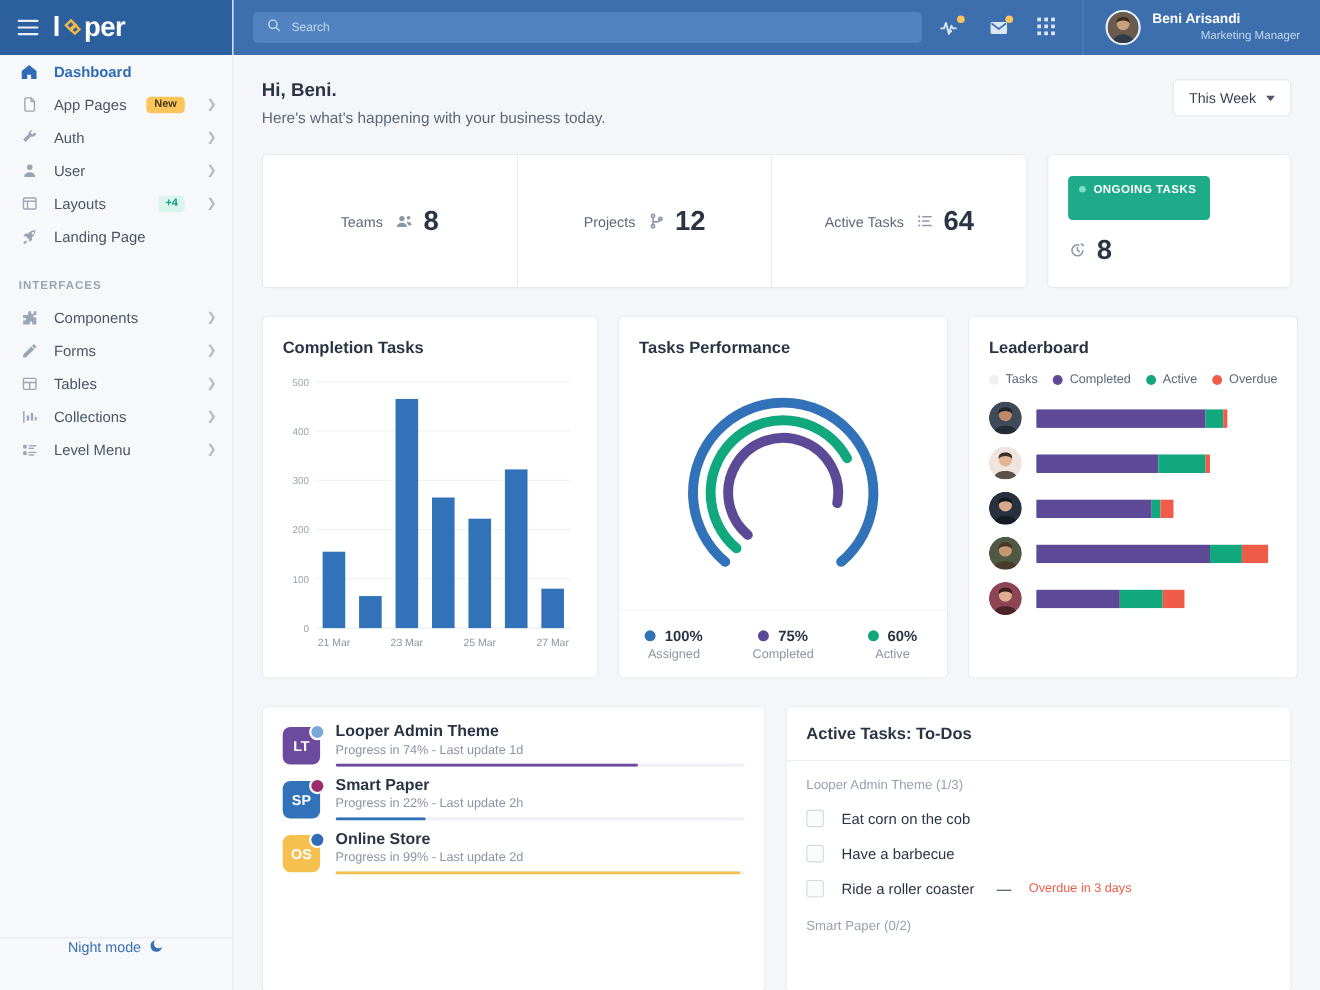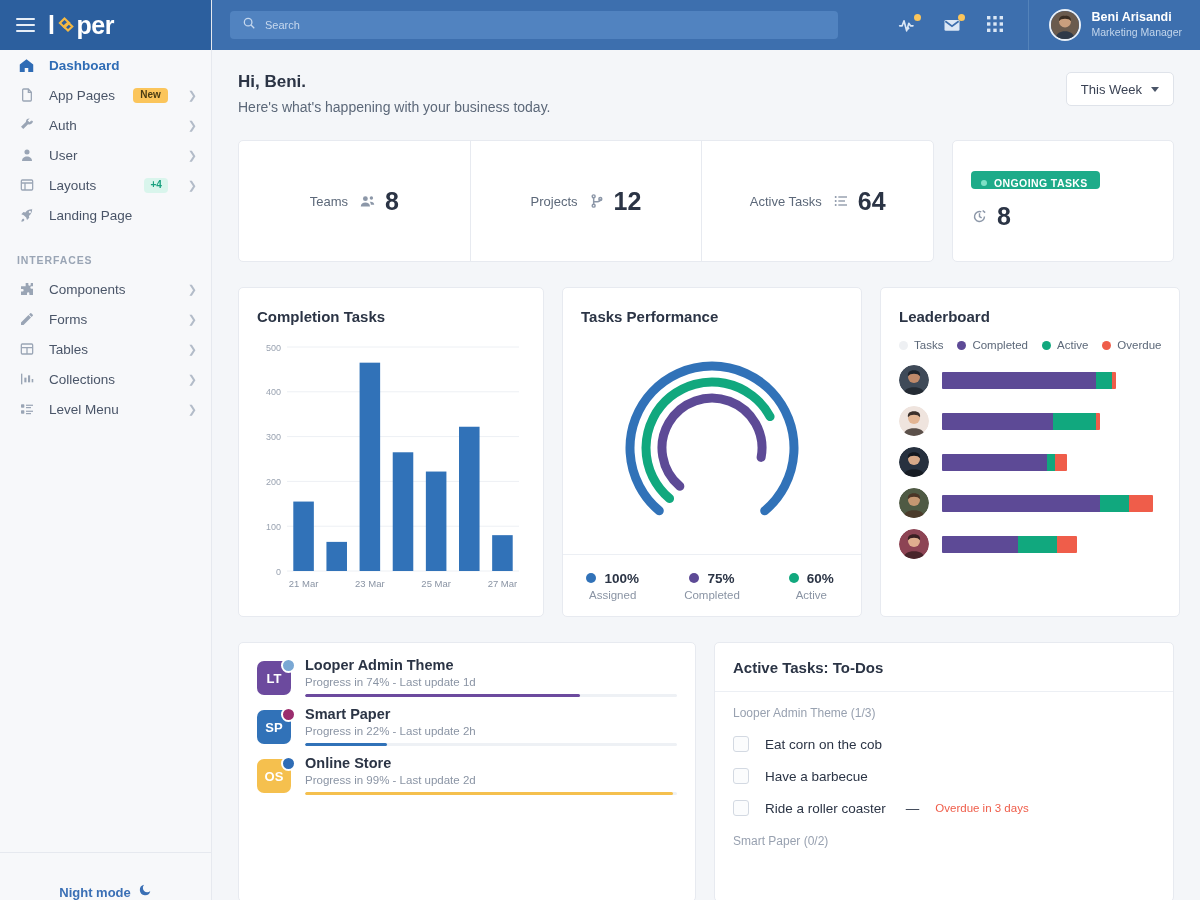--- a/index.html
+++ b/index.html
@@ -50,22 +50,22 @@
     background: #d9f5ec; color: #18a07e; font-size: 10px; font-weight: bold;
     border-radius: 4px; padding: 2.5px 6px; line-height: 1; margin-right: 7px;
   }
   .nav-section {
     font-size: 10.5px; font-weight: bold; color: #9aa5b5; letter-spacing: .9px;
     padding: 24px 0 8px 17px;
   }
   .sidebar-footer {
     position: absolute; left: 0; right: 0; bottom: 0; height: 48px;
     border-top: 1px solid #e6e9ef;
-    display: flex; align-items: flex-end; justify-content: center; gap: 7px;
-    font-size: 13px; font-weight: bold; color: #3a6fb5; cursor: pointer;
+    display: flex; align-items: flex-start; justify-content: center; gap: 7px;
+    font-size: 13px; font-weight: normal; color: #3a6fb5; cursor: pointer;
   }
 
   
   .main { flex: 1 1 auto; height: 900px; display: flex; flex-direction: column; min-width: 0; }
   .topbar {
     height: 50px; background: #3d6fae; display: flex; align-items: center;
     padding: 0 0 0 18px; gap: 0;
   }
   .search {
     flex: 1 1 auto; max-width: 608px; height: 28px; background: #5183c0;
@@ -80,21 +80,21 @@
   }
   .profile {
     display: flex; align-items: center; gap: 11px; height: 50px;
     padding: 0 18px 0 20px; border-left: 1px solid #5483ba; cursor: pointer;
   }
   .avatar-ring {
     width: 32px; height: 32px; border-radius: 50%; overflow: hidden;
     border: 2px solid #e9f0f8; flex: 0 0 32px;
   }
   .pname { font-size: 12.5px; font-weight: bold; color: #ffffff; line-height: 1.25; }
-  .prole { font-size: 10.5px; color: #c3d6ec; line-height: 1.3; }
+  .prole { font-size: 10.5px; color: #c3d6ec; line-height: 1.3; margin-left: 44px; }
 
   .content { flex: 1 1 auto; padding: 22px 26px 0 26px; overflow: hidden; }
 
   .greet-row { display: flex; align-items: flex-start; justify-content: space-between; }
   .greet-title { font-size: 17px; font-weight: bold; color: #2b3445; }
   .greet-sub { font-size: 14px; color: #5c6879; margin-top: 7px; }
   .week-btn {
     background: #fff; border: 1px solid #dfe3ea; border-radius: 5px;
     height: 32px; padding: 16px 14px; display: flex; align-items: center; gap: 9px;
     font-size: 13px; color: #3a4254; cursor: pointer;
@@ -107,21 +107,21 @@
   .stats-row { display: flex; gap: 18px; margin-top: 25px; }
   .stats-main { flex: 1 1 auto; display: flex; height: 122px; }
   .stat { flex: 1 1 0; display: flex; align-items: center; justify-content: center; gap: 11px; border-right: 1px solid #e7eaf0; }
   .stat:last-child { border-right: none; }
   .stat-label { font-size: 13px; color: #5c6879; }
   .stat-value { display: flex; align-items: center; gap: 9px; font-size: 25px; font-weight: bold; color: #2b3445; }
   .stat-value .ico { color: #8c97a8; display: flex; }
   .stats-side { width: 222px; flex: 0 0 222px; height: 122px; display: flex; flex-direction: column; justify-content: center; padding-left: 18px; gap: 13px; }
   .ongoing-badge {
     align-self: flex-start; background: #1dab89; color: #fff; font-size: 10.5px; font-weight: bold;
-    letter-spacing: .4px; border-radius: 4px; padding: 6px 12px 0 10px;
+    letter-spacing: .4px; border-radius: 4px; padding: 6px 12px 22px 10px;
     display: flex; align-items: center; gap: 7px;
   }
   .ongoing-badge .bdot { width: 6px; height: 6px; border-radius: 50%; background: #7fe0c6; }
 
   
   .mid-row { display: flex; gap: 18px; margin-top: 25px; height: 330px; }
   .panel-title { font-size: 15px; font-weight: bold; color: #2b3445; }
 
   .bar-card { flex: 0 0 302px; padding: 20px 18px 0 18px; display: flex; flex-direction: column; }
   .bar-plot { position: relative; flex: 1 1 auto; margin-top: 14px; }

